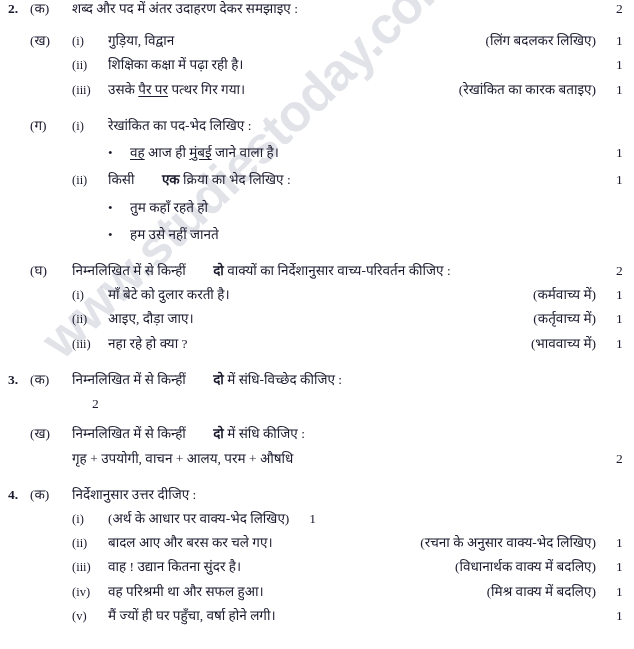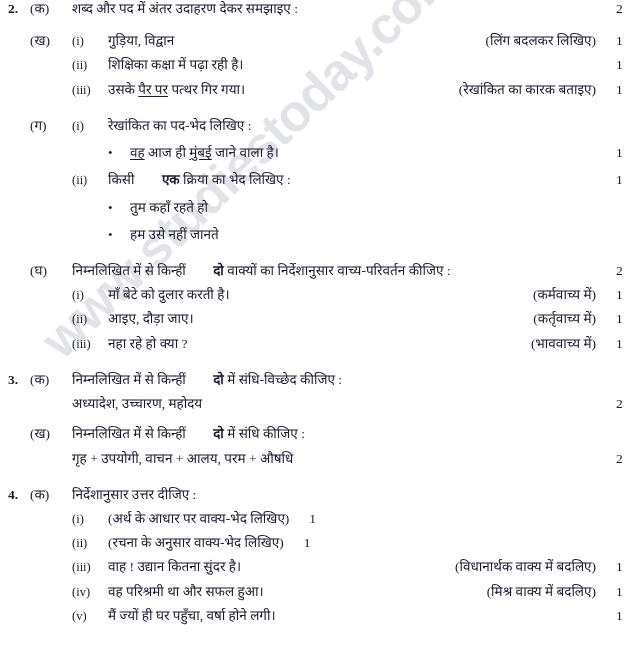--- a/index.html
+++ b/index.html
@@ -265,21 +265,20 @@
       <span class="c-part">(क)</span>
       <span class="grow txt"><span>निम्नलिखित में से किन्हीं </span><span class="bold">दो</span><span> में संधि-विच्छेद कीजिए :</span></span>
       <span class="mk"></span>
     </div>
 
     <div class="spacer-6"></div>
 
     <div class="line">
       <span class="c-qno"></span>
       <span class="c-part"></span>
-      <span class="grow txt">अध्यादेश,   उच्चारण,   महोदय</span>
       <span class="mk">2</span>
     </div>
 
     <div class="spacer-12"></div>
 
     <div class="line">
       <span class="c-qno"></span>
       <span class="c-part">(ख)</span>
       <span class="grow txt"><span>निम्नलिखित में से किन्हीं </span><span class="bold">दो</span><span> में संधि कीजिए :</span></span>
       <span class="mk"></span>
@@ -312,20 +311,21 @@
       <span class="instr-right">(अर्थ के आधार पर वाक्य-भेद लिखिए)</span>
       <span class="mk">1</span>
     </div>
 
     <div class="spacer-6"></div>
 
     <div class="line">
       <span class="c-qno"></span>
       <span class="c-part"></span>
       <span class="c-rom">(ii)</span>
+      <span class="grow txt">बादल आए और बरस कर चले गए।</span>
       <span class="instr-right">(रचना के अनुसार वाक्य-भेद लिखिए)</span>
       <span class="mk">1</span>
     </div>
 
     <div class="spacer-6"></div>
 
     <div class="line">
       <span class="c-qno"></span>
       <span class="c-part"></span>
       <span class="c-rom">(iii)</span>

